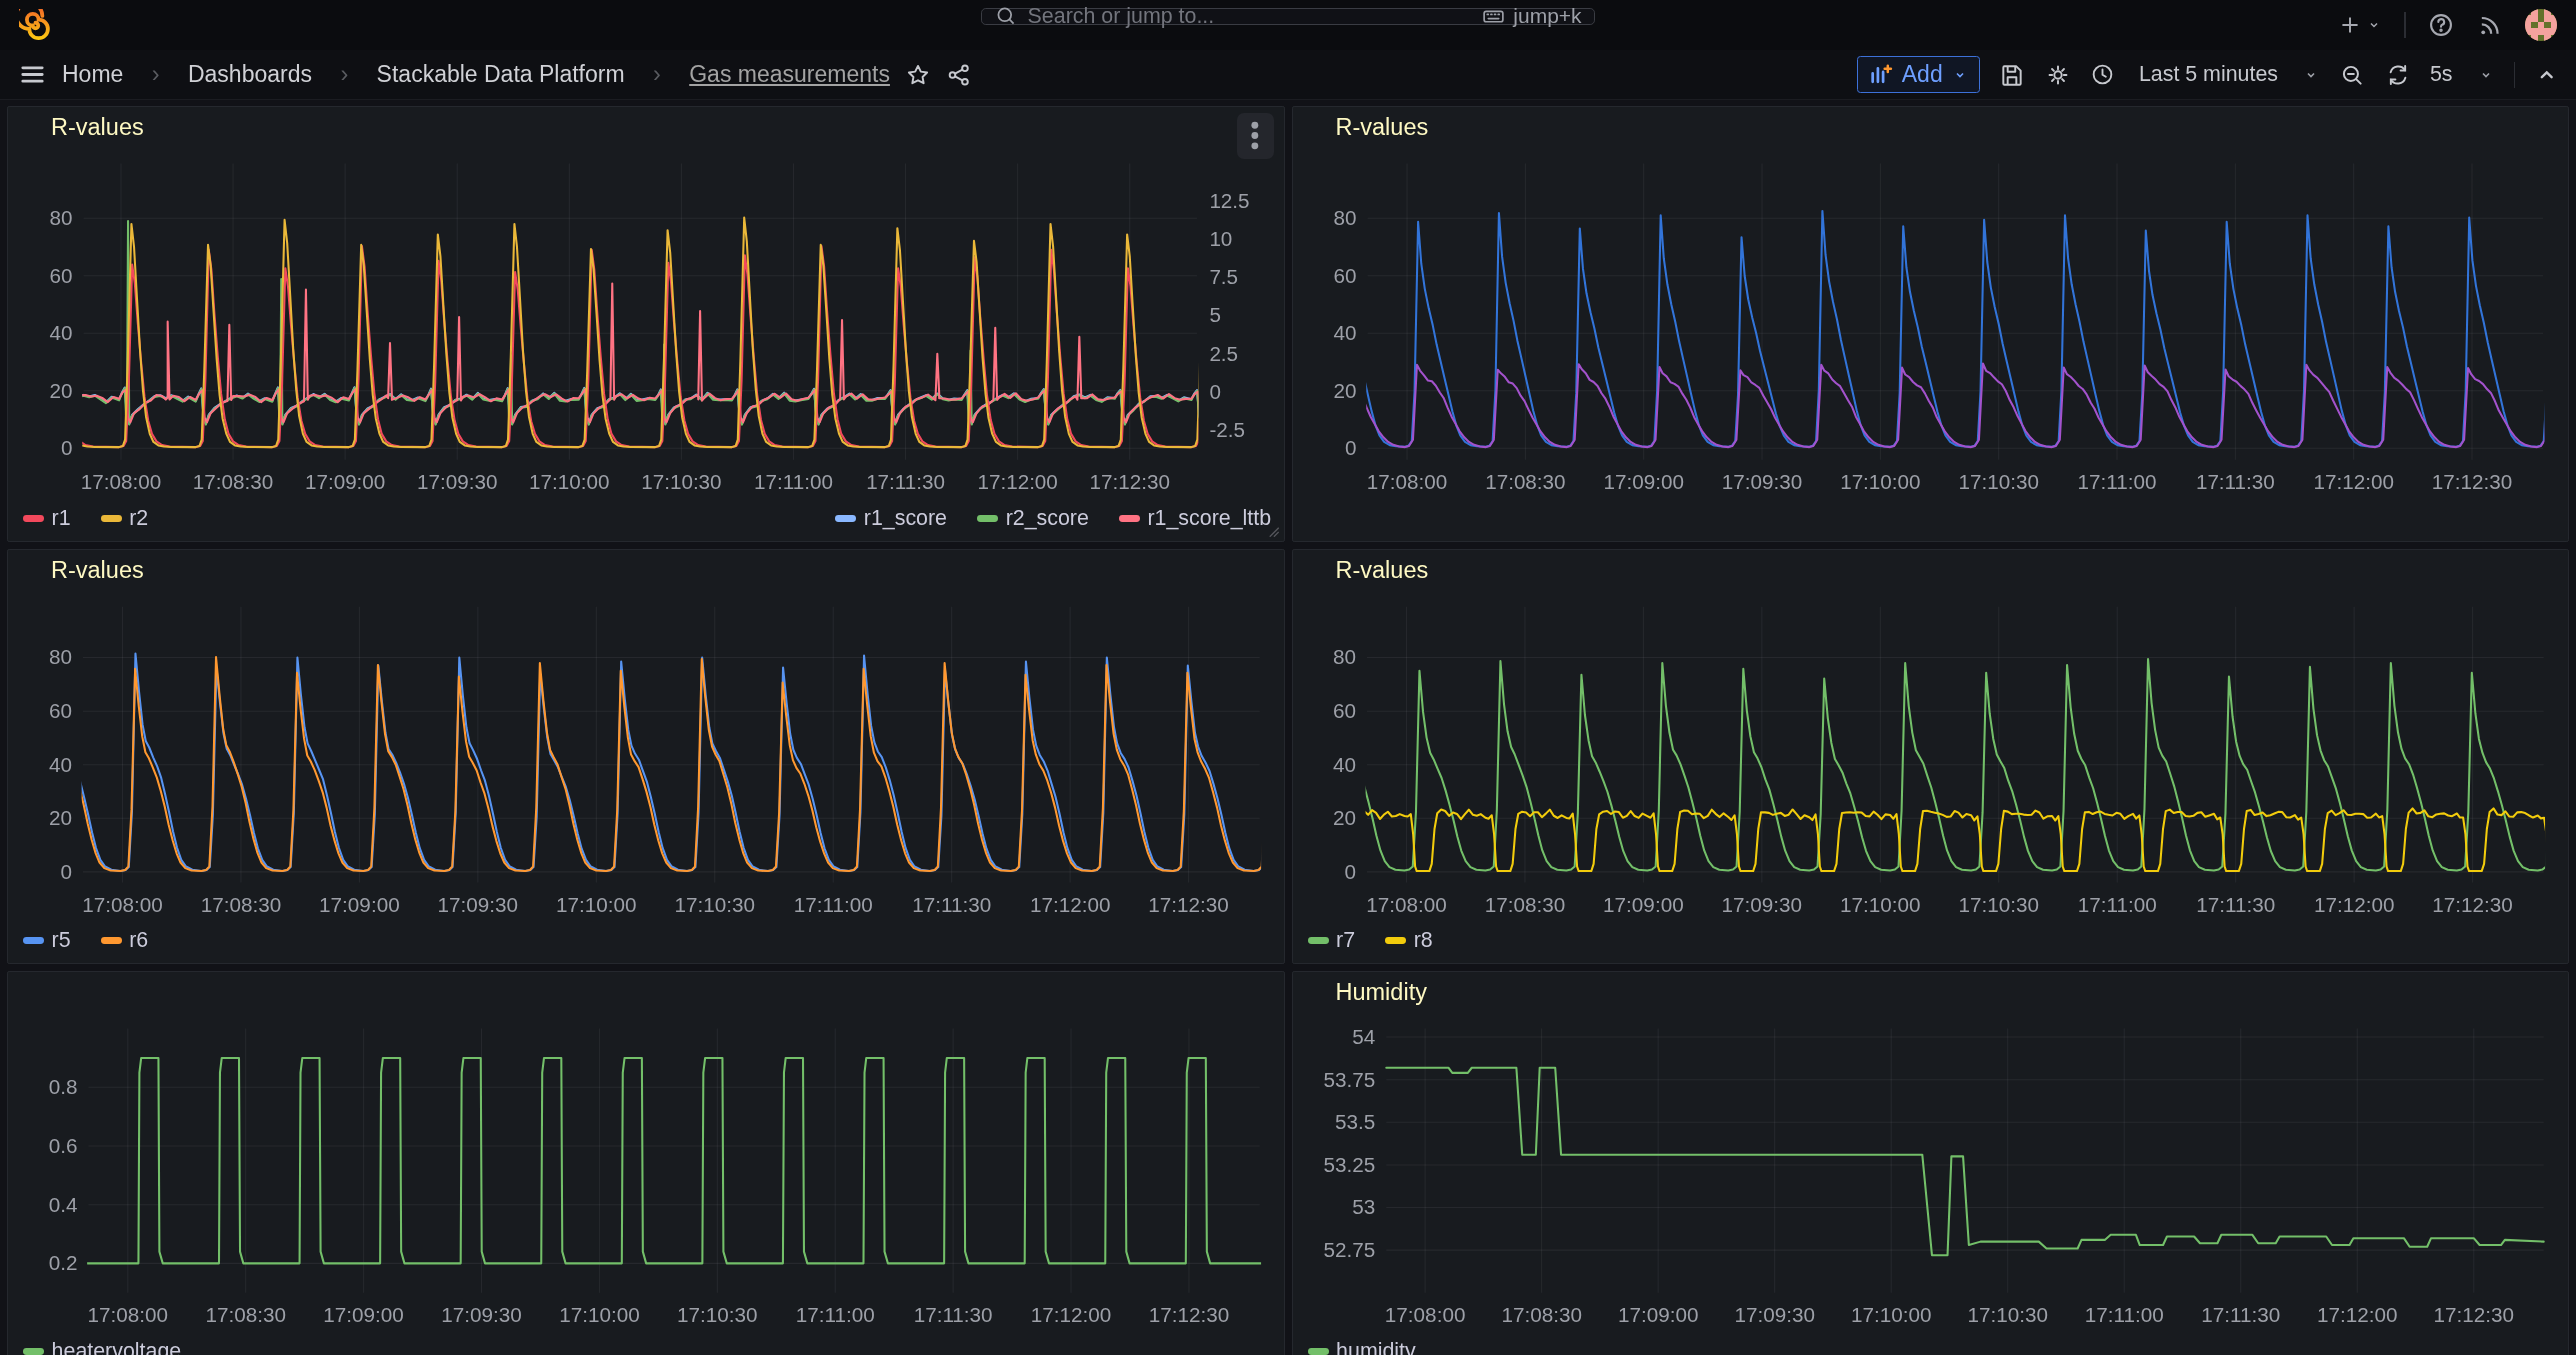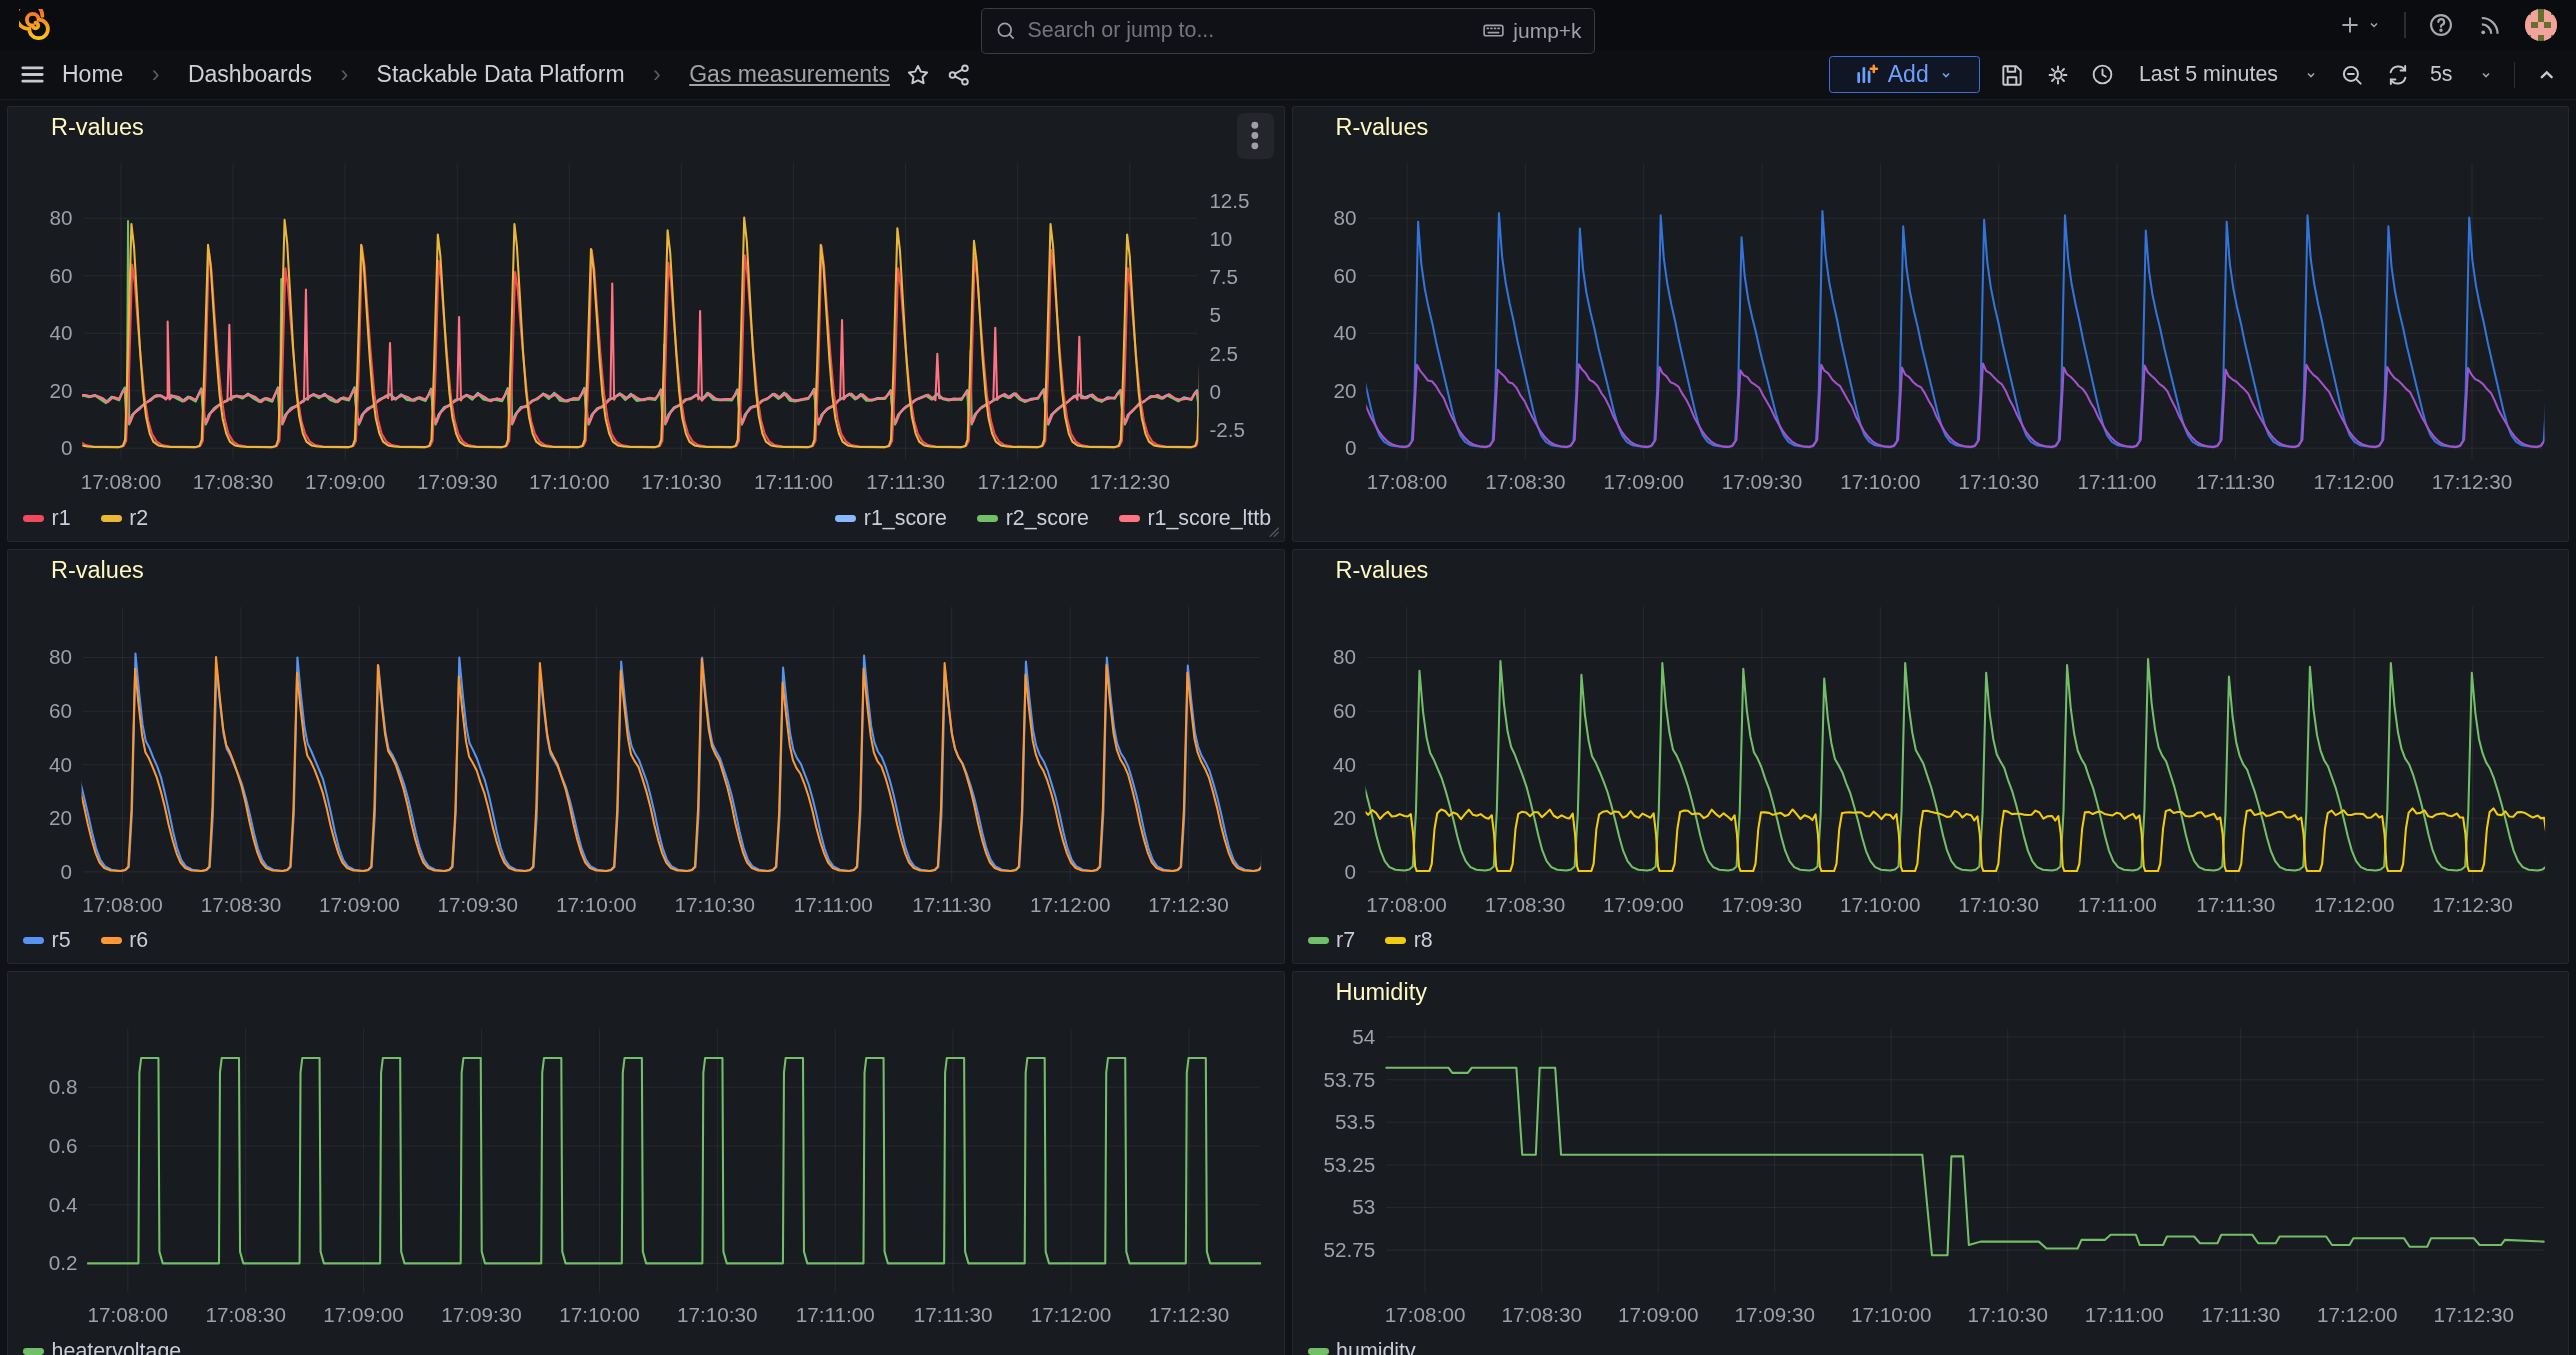--- a/index.html
+++ b/index.html
@@ -4,41 +4,41 @@
 <style>
   * { margin:0; padding:0; box-sizing:border-box; }
   html,body { width:2576px; height:1356px; overflow:hidden; background:#111217;
     font-family:"Liberation Sans", sans-serif; color:#c7c9cf; }
 
   
   .topbar { position:relative; height:50px; background:#0b0c0f; display:flex;
     align-items:center; padding:0 19.3px; }
   .logo { width:33px; height:33px; }
   .search-box { position:absolute; left:50%; top:7.6px; transform:translateX(-50%);
-    width:614px; height:46px; background:#101116; border:1px solid #3a3c43;
+    width:614px; height:17px; background:#101116; border:1px solid #3a3c43;
     border-radius:4.8px; display:flex; align-items:center; padding:0 12.4px; gap:9.7px; }
   .search-box input { flex:1; background:transparent; border:none; outline:none;
     font-size:21.4px; color:#c7c9cf; font-family:inherit; }
   .search-box input::placeholder { color:#73757d; }
   .shortcut { display:flex; align-items:center; gap:7px; color:#9da0a8; font-size:21px; }
   .topbar-right { margin-left:auto; display:flex; align-items:center; gap:21px; color:#a6a8b0; }
   .icon-btn { display:flex; align-items:center; justify-content:center; background:none;
     border:none; color:#a6a8b0; cursor:pointer; gap:2.8px; }
   .vdivider { width:1.4px; height:26px; background:#2b2d33; }
   .avatar { width:32px; height:32px; border-radius:50%; overflow:hidden; }
 
   
   .toolbar { height:50px; background:#0e0f13; border-bottom:0.7px solid #1b1c21;
     display:flex; align-items:center; padding:0 18px; gap:15px; }
   .crumb { font-size:23px; color:#d0d1d6; background:none; border:none;
     font-family:inherit; cursor:pointer; }
   .crumb.current { color:#a3a3a3;text-decoration:underline; }
   .crumb-sep { color:#595b60; font-size:23.5px; padding:0 1.4px; }
   .toolbar-right { margin-left:auto; display:flex; align-items:center; gap:19.3px; }
-  .add-btn { display:flex; align-items:center; gap:8.3px; height:37px; padding:0 24px;
+  .add-btn { display:flex; align-items:center; gap:8.3px; height:37px; padding:0 10px;
     border:1.4px solid #3d71d9; border-radius:3.4px; background:#101624; color:#6e9fff;
     font-size:23px; font-family:inherit; cursor:pointer; }
   .tool-text { display:flex; align-items:center; gap:24px; font-size:21.4px; color:#c7c9cf;
     background:none; border:none; font-family:inherit; cursor:pointer; }
 
   
   .dashboard { position:absolute; top:99px; left:0; right:0; padding:7px;
     display:grid; grid-template-columns:1fr 1fr; gap:7px;
     grid-template-rows:436px 415px 404px;
     grid-template-areas:"p1 p2" "p3 p4" "p5 p6"; }

